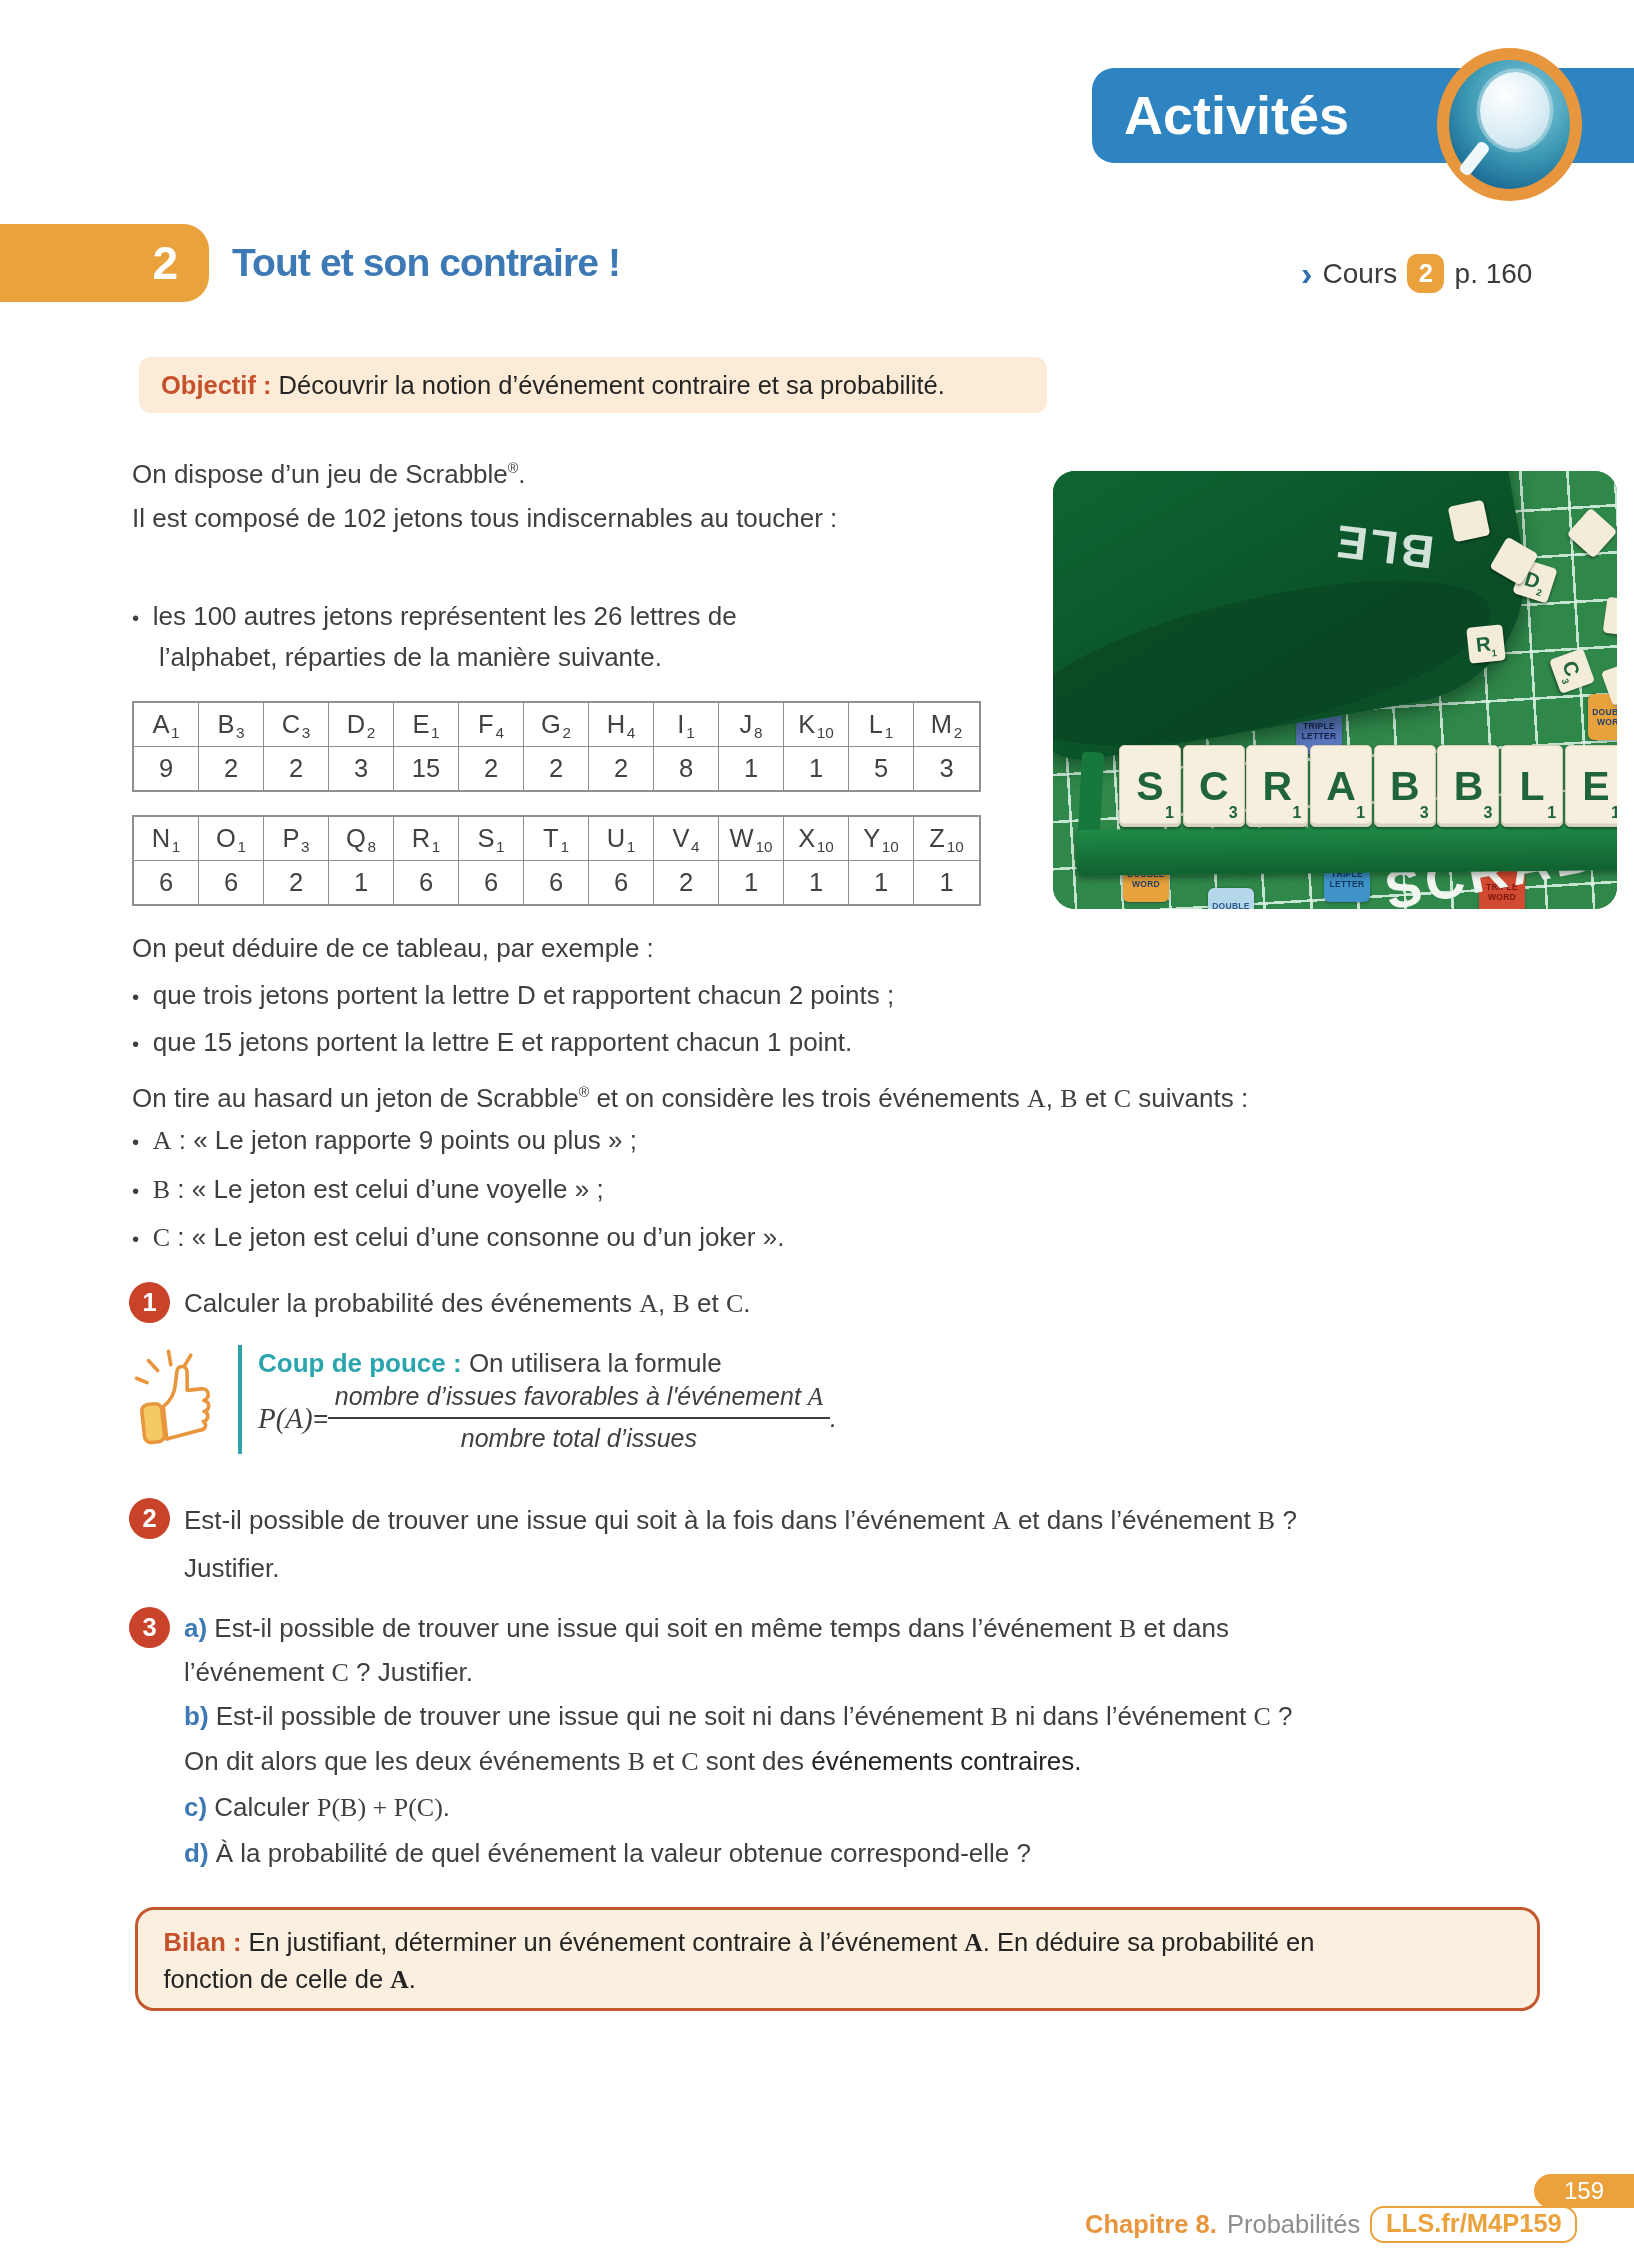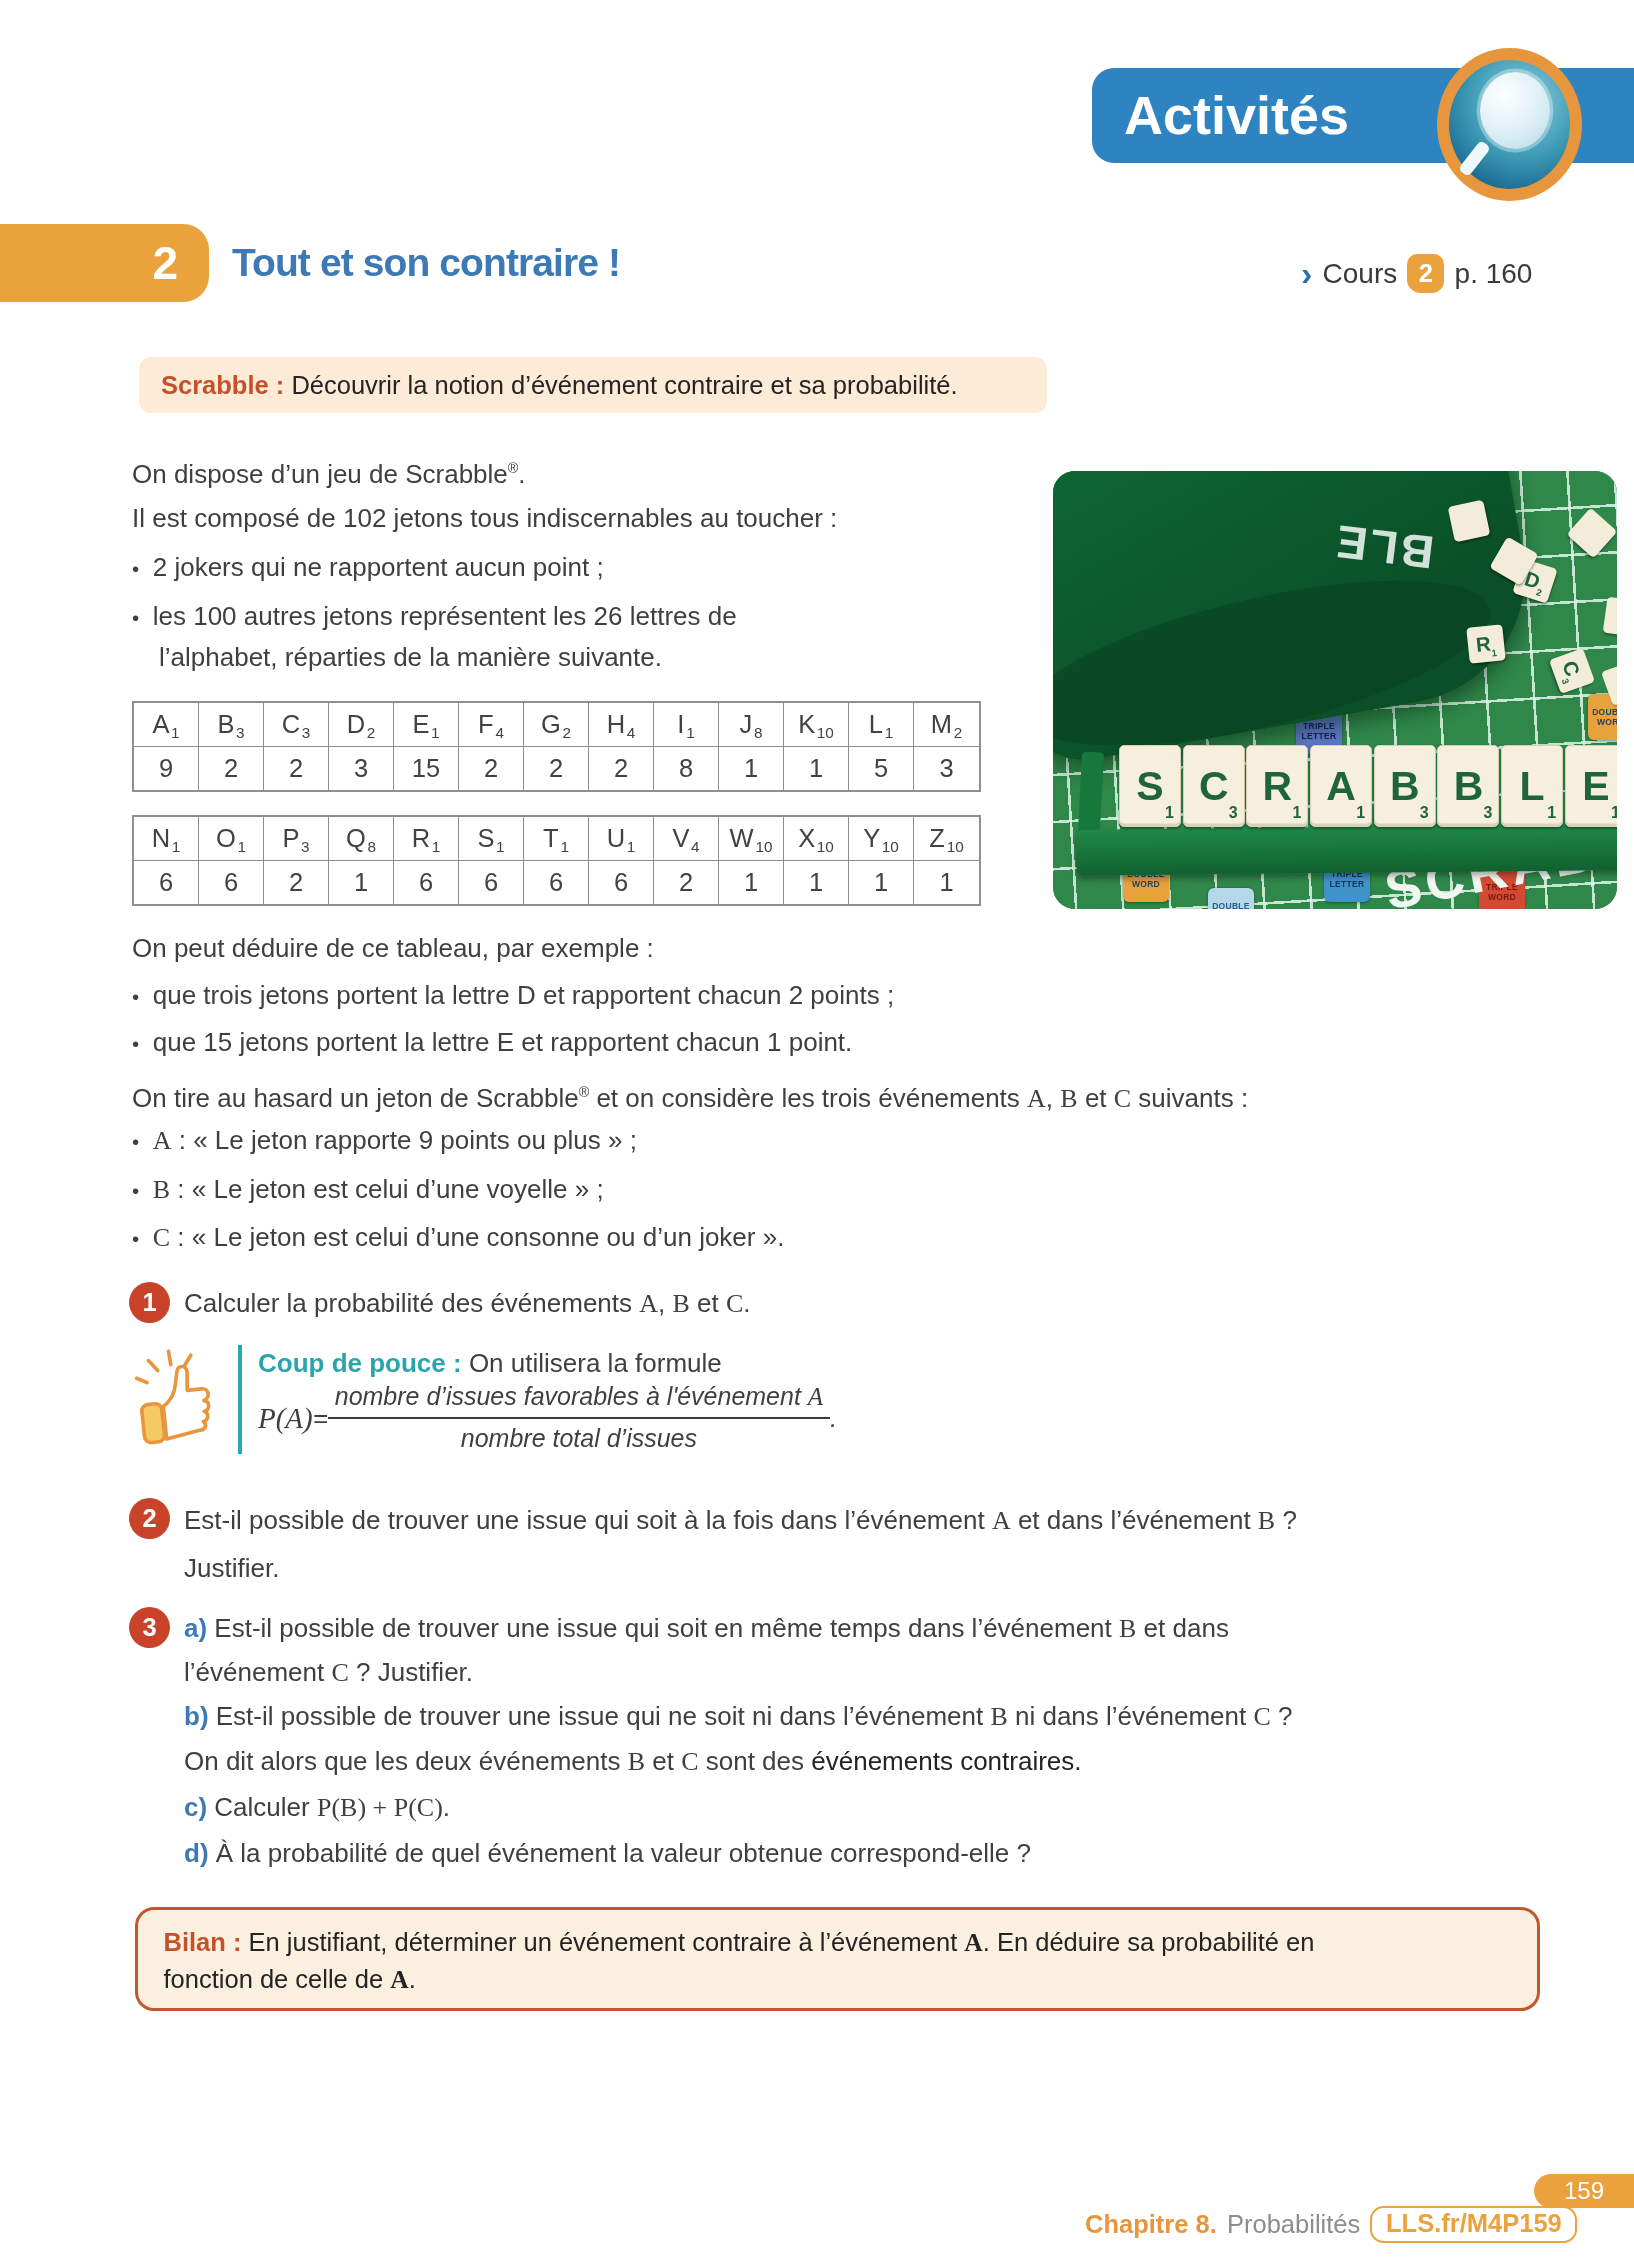--- a/index.html
+++ b/index.html
@@ -123,21 +123,21 @@
   </div>
   <div class="abs sect-title">Tout et son contraire !</div>
   <div class="abs cours">
     <span class="chev">›</span>
     <span>Cours</span>
     <span class="cbadge">2</span>
     <span>p. 160</span>
   </div>
 
   <div class="abs objectif">
-    <span class="red">Scrabble :</span><span class="bold"> Découvrir la notion d’événement contraire et sa probabilité.</span>
+    <span class="red">Objectif :</span><span class="bold"> Découvrir la notion d’événement contraire et sa probabilité.</span>
   </div>
 
   <div class="abs photo">
     <div class="board"></div>
     <div class="sq tl" style="left:-12px;top:82px">TRIPLE
 LETTER</div>
     <div class="sq dl" style="left:39px;top:104px">DOUBLE
 LETTER</div>
     <div class="sq dl" style="left:100px;top:145px">DOUBLE
 LETTER</div>
@@ -224,21 +224,20 @@
         </div>
       <div class="tile">
           <span class="tl-letter">E</span>
           <span class="tl-sub">1</span>
         </div>
     </div>
   </div>
 
   <div class="abs txt" style="left:132px;top:444px"><span>On dispose d’un jeu de Scrabble</span><span class="reg">®</span><span>.</span></div>
   <div class="abs txt" style="left:132px;top:494px">Il est composé de 102 jetons tous indiscernables au toucher :</div>
-  <div class="abs txt bullet" style="left:132px;top:543px">2 jokers qui ne rapportent aucun point ;</div>
   <div class="abs txt bullet" style="left:132px;top:592px">les 100 autres jetons représentent les 26 lettres de</div>
   <div class="abs txt" style="left:159px;top:633px">l’alphabet, réparties de la manière suivante.</div>
 
   <div class="abs ltable" style="left:132px;top:701px">
     <div class="rowwrap" style="display:contents">
       
     <div class="cell">
           <span>A</span>
           <span class="sub">1</span>
         </div><div class="cell">

